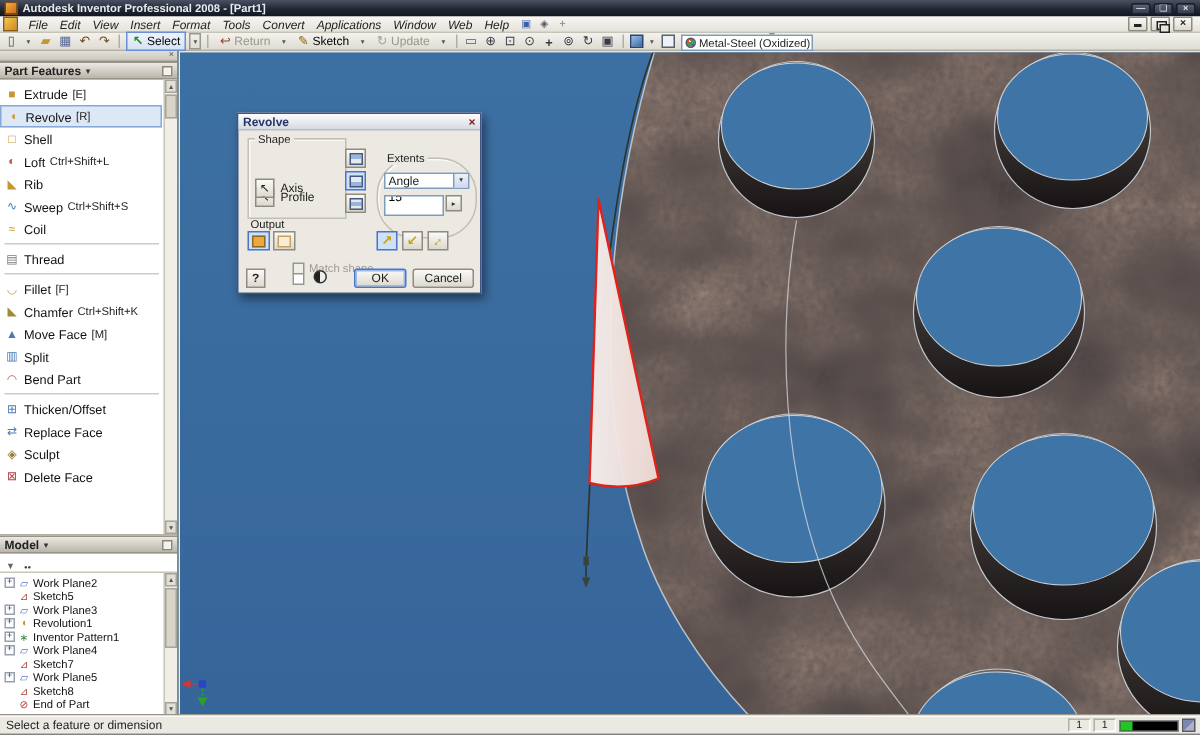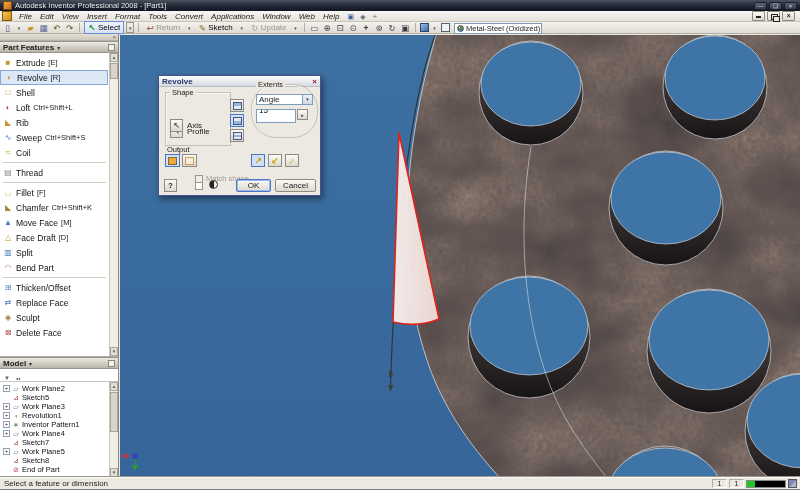--- a/index.html
+++ b/index.html
@@ -1,20 +1,20 @@
 <!DOCTYPE html>
 <html><head>
 <meta charset="utf-8">
 <style>
   html,body{margin:0;padding:0;background:#fff;}
   body{width:800px;height:500px;font-family:"Liberation Sans","DejaVu Sans",sans-serif;-webkit-font-smoothing:antialiased;}
   .app{position:absolute;top:0;left:0;width:800px;height:500px;overflow:hidden;background:#ece9e2;}
 
   
-  .titlebar{position:absolute;left:0;top:0;width:800px;height:11px;background:linear-gradient(#4a5160,#222734 55%,#121621);display:flex;align-items:center;padding:0 3px;box-sizing:border-box;gap:3px;}
+  .titlebar{position:absolute;left:0;top:0;width:800px;height:11px;background:linear-gradient(#4a5160,#222734 55%,#121621);display:flex;align-items:center;padding:0 3px;box-sizing:border-box;gap:3px;font-weight:bold;}
   .app-icon{width:7px;height:7px;background:linear-gradient(135deg,#f2b03a,#c86820);border:1px solid #7a4a10;flex:0 0 auto;}
   .title-text{color:#e8eaf0;font-size:7.5px;white-space:nowrap;}
   .win-controls{margin-left:auto;display:flex;gap:2px;}
   .win-btn{width:13px;height:8px;background:linear-gradient(#5a6275,#343b4c);border:1px solid #1a1e28;border-radius:2px;color:#dfe3ea;font-size:6px;line-height:7px;text-align:center;box-sizing:border-box;}
 
   
   .menubar{position:absolute;left:0;top:11px;width:800px;height:11px;background:linear-gradient(#f7f6f3,#e5e2da);border-bottom:1px solid #c6c3b9;display:flex;align-items:center;padding:0 2px;box-sizing:border-box;font-size:8px;color:#222;font-style:italic;}
   .doc-icon{width:8px;height:8px;background:linear-gradient(135deg,#f5c84a,#cf8a20);border:1px solid #8a5a10;margin-right:3px;flex:0 0 auto;}
   .menu-item{padding:0 4px;white-space:nowrap;}
   .menu-extra{display:flex;align-items:center;gap:3px;margin-left:3px;}
@@ -123,21 +123,21 @@
 
   
   .dialog{position:absolute;left:158px;top:75px;width:163px;height:121px;background:#ece9e2;border:1px solid #44528a;box-shadow:2px 3px 6px rgba(0,0,0,0.45);box-sizing:border-box;font-size:8px;color:#1a1a1a;z-index:5;}
   .dlg-title{height:11px;background:linear-gradient(#fdfdfd,#d6dae2);border-bottom:1px solid #b8bcc4;display:flex;align-items:center;padding:0 3px;box-sizing:border-box;}
   .dlg-title-text{font-weight:bold;color:#27356b;font-size:8px;}
   .dlg-close{margin-left:auto;color:#8b1a1a;font-weight:bold;font-size:8px;line-height:9px;}
   .dlg-close::before{content:"×";}
   .group{position:absolute;border:1px solid #c2bfb4;box-shadow:inset 1px 1px 0 #fbfaf7;}
   .group-label{position:absolute;top:-5px;left:4px;background:#ece9e2;padding:0 2px;font-size:7.5px;color:#222;}
   .g-shape{left:6px;top:16px;width:64px;height:52px;}
-  .g-extents{left:92px;top:8px;width:65px;height:52px;border-radius:25px;}
+  .g-extents{left:92px;top:29px;width:65px;height:52px;border-radius:25px;}
   .pick-row{position:absolute;left:4px;display:flex;align-items:center;gap:4px;}
   .pick-btn{width:13px;height:13px;background:linear-gradient(#fbfaf7,#dcd8cf);border:1px solid #8f8b80;box-sizing:border-box;display:flex;align-items:center;justify-content:center;font-size:8px;color:#222;}
   .pick-btn::before{content:"↖";}
   .ops-col{position:absolute;left:71px;top:23px;display:flex;flex-direction:column;gap:2px;}
   .op-btn{width:14px;height:13px;border:1px solid #8f8b80;background:linear-gradient(#fbfaf7,#dcd8cf);display:flex;align-items:center;justify-content:center;box-sizing:border-box;}
   .op-btn.pressed{background:#cfe0f7;border-color:#4a76c5;}
   .op-glyph{width:9px;height:8px;border:1px solid #44597e;box-sizing:border-box;}
   .op-join .op-glyph{background:linear-gradient(180deg,#9ab4dc 0 45%,#e6e9ef 45%);}
   .op-cut .op-glyph{background:linear-gradient(0deg,#9ab4dc 0 45%,#e6e9ef 45%);}
   .op-int .op-glyph{background:linear-gradient(180deg,#e6e9ef 0 30%,#9ab4dc 30% 70%,#e6e9ef 70%);}
@@ -335,25 +335,20 @@
       <div class="pf-item" data-name="part-features-item-chamfer">
           <span class="pfi" data-name="chamfer-icon"></span>
           <span class="pfl">Chamfer</span>
           <span class="pfs">Ctrl+Shift+K</span>
         </div>
       <div class="pf-item" data-name="part-features-item-move-face">
           <span class="pfi" data-name="move-face-icon"></span>
           <span class="pfl">Move Face</span>
           <span class="pfs">[M]</span>
         </div>
-      <div class="pf-item" data-name="part-features-item-face-draft">
-          <span class="pfi" data-name="face-draft-icon"></span>
-          <span class="pfl">Face Draft</span>
-          <span class="pfs">[D]</span>
-        </div>
       <div class="pf-item" data-name="part-features-item-split">
           <span class="pfi" data-name="split-icon"></span>
           <span class="pfl">Split</span>
           <span class="pfs"></span>
         </div>
       <div class="pf-item" data-name="part-features-item-bend-part">
           <span class="pfi" data-name="bend-part-icon"></span>
           <span class="pfl">Bend Part</span>
           <span class="pfs"></span>
         </div>

